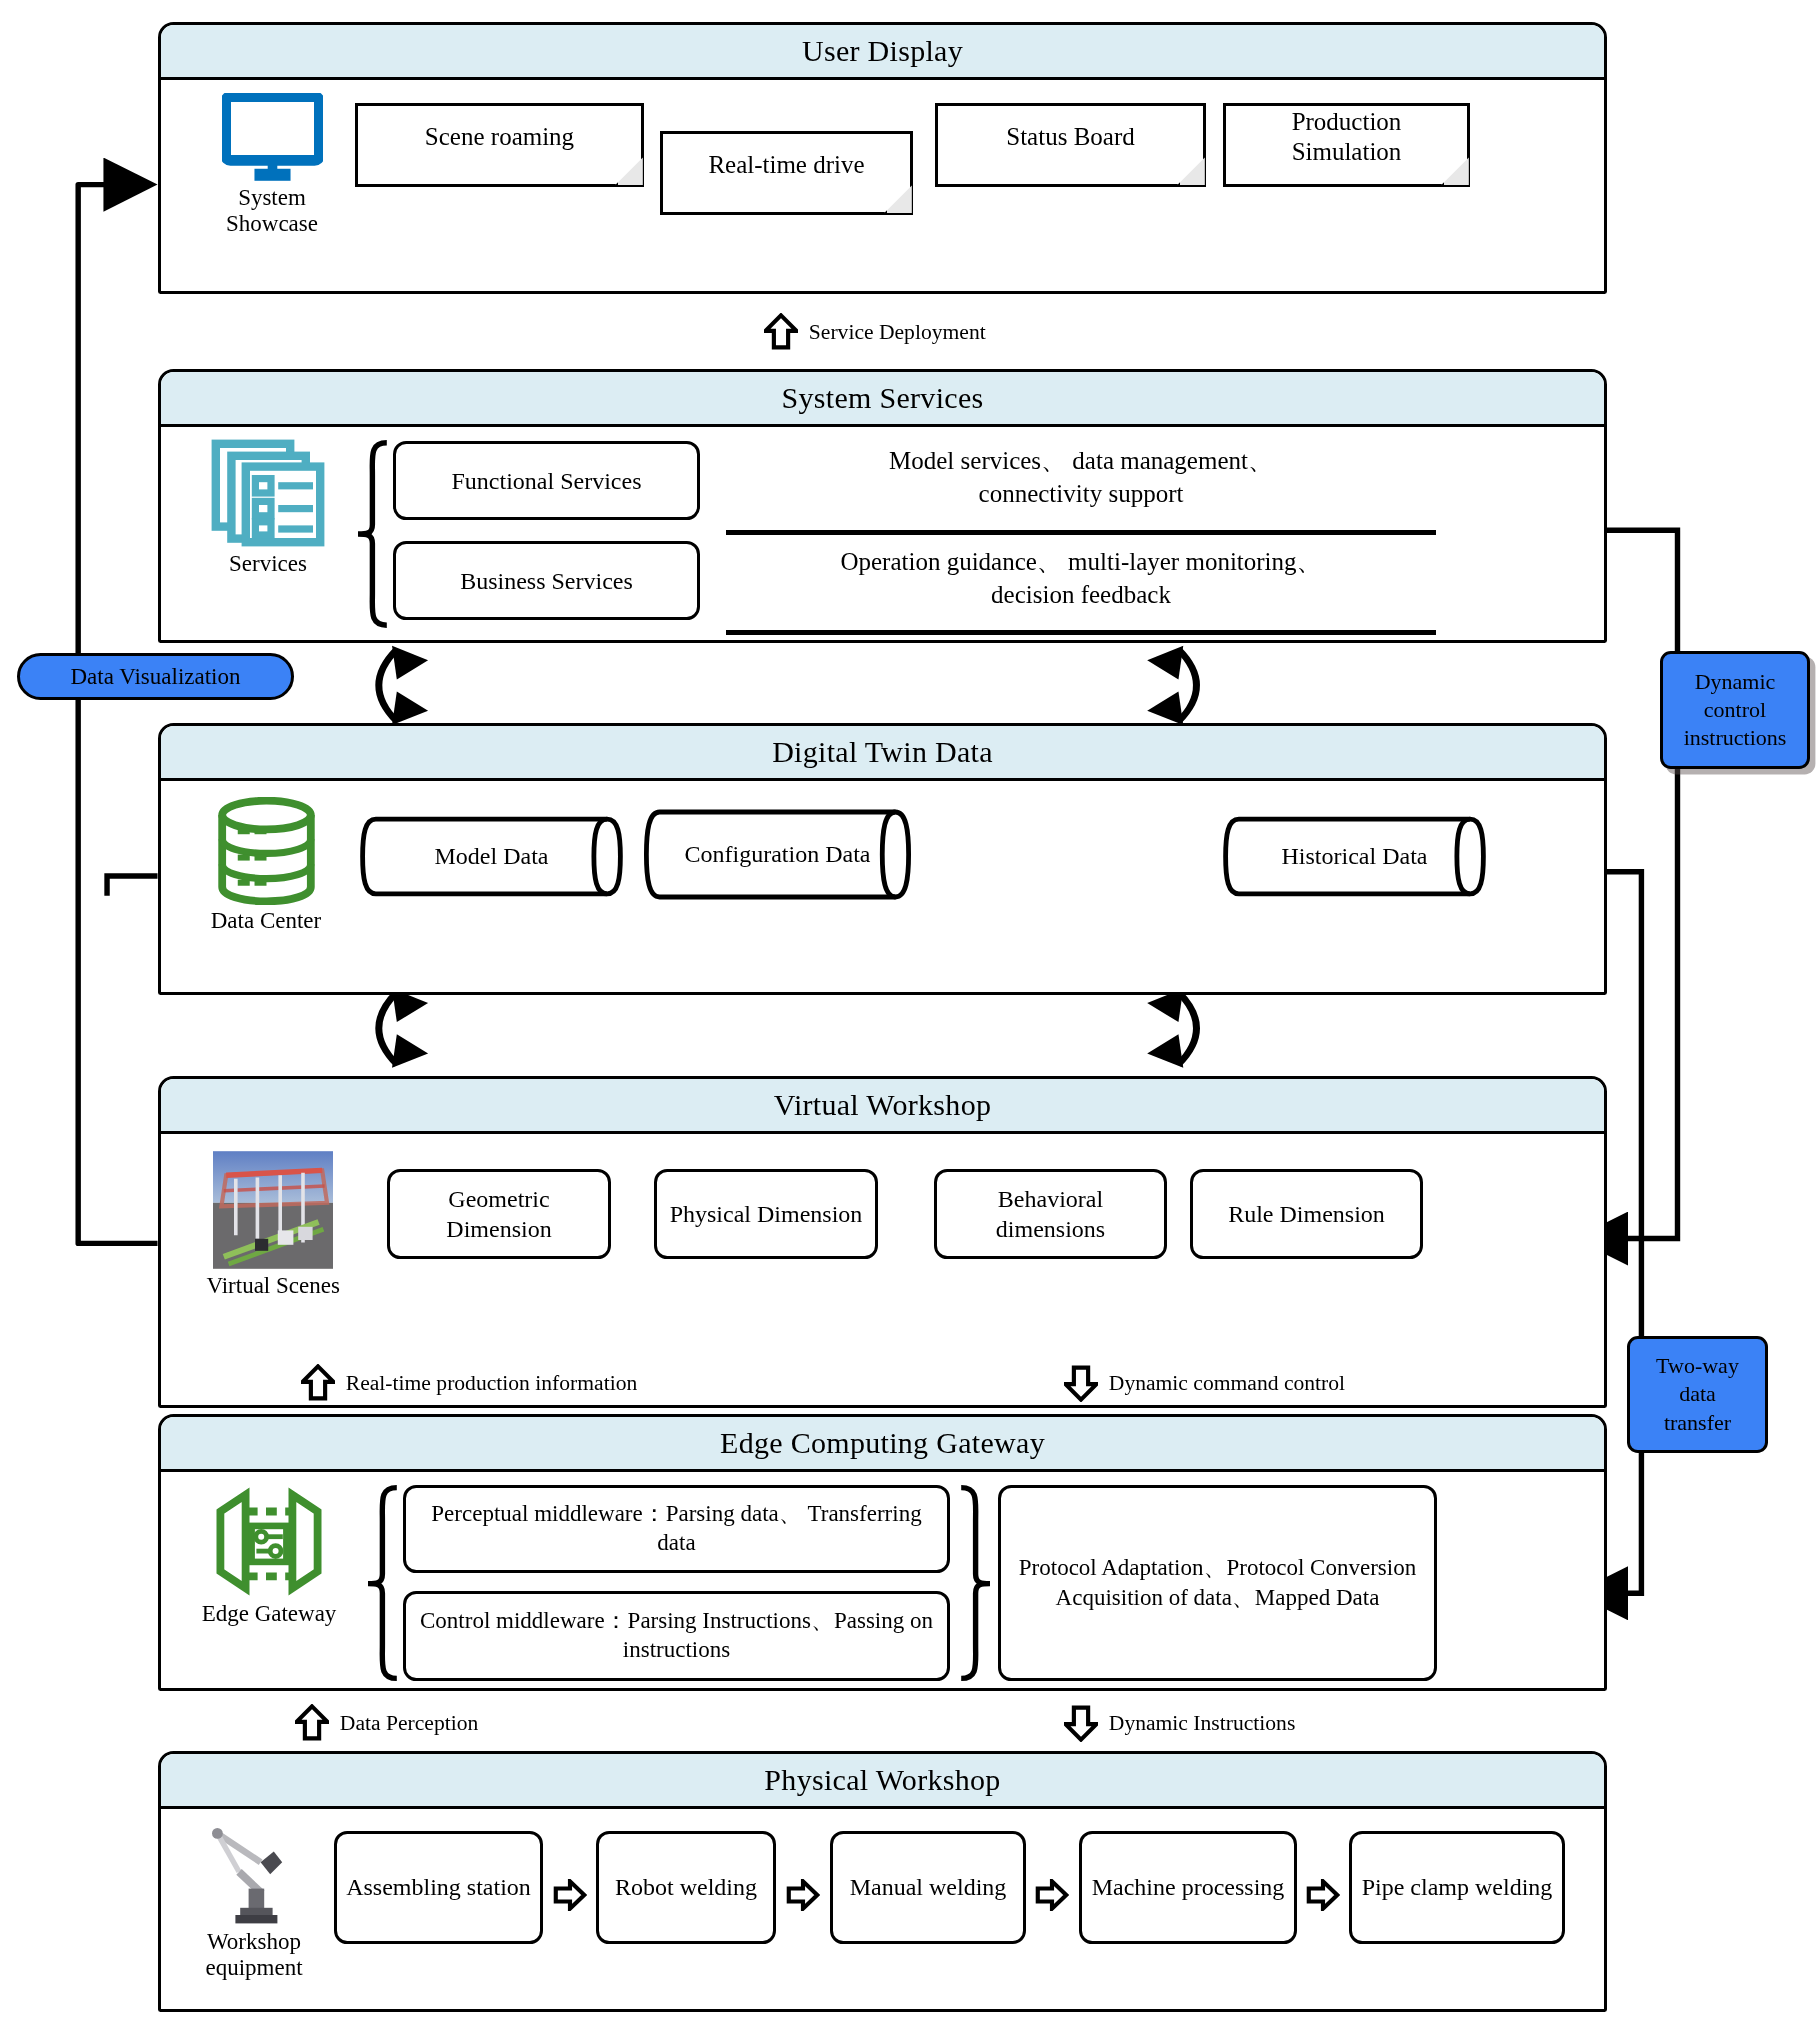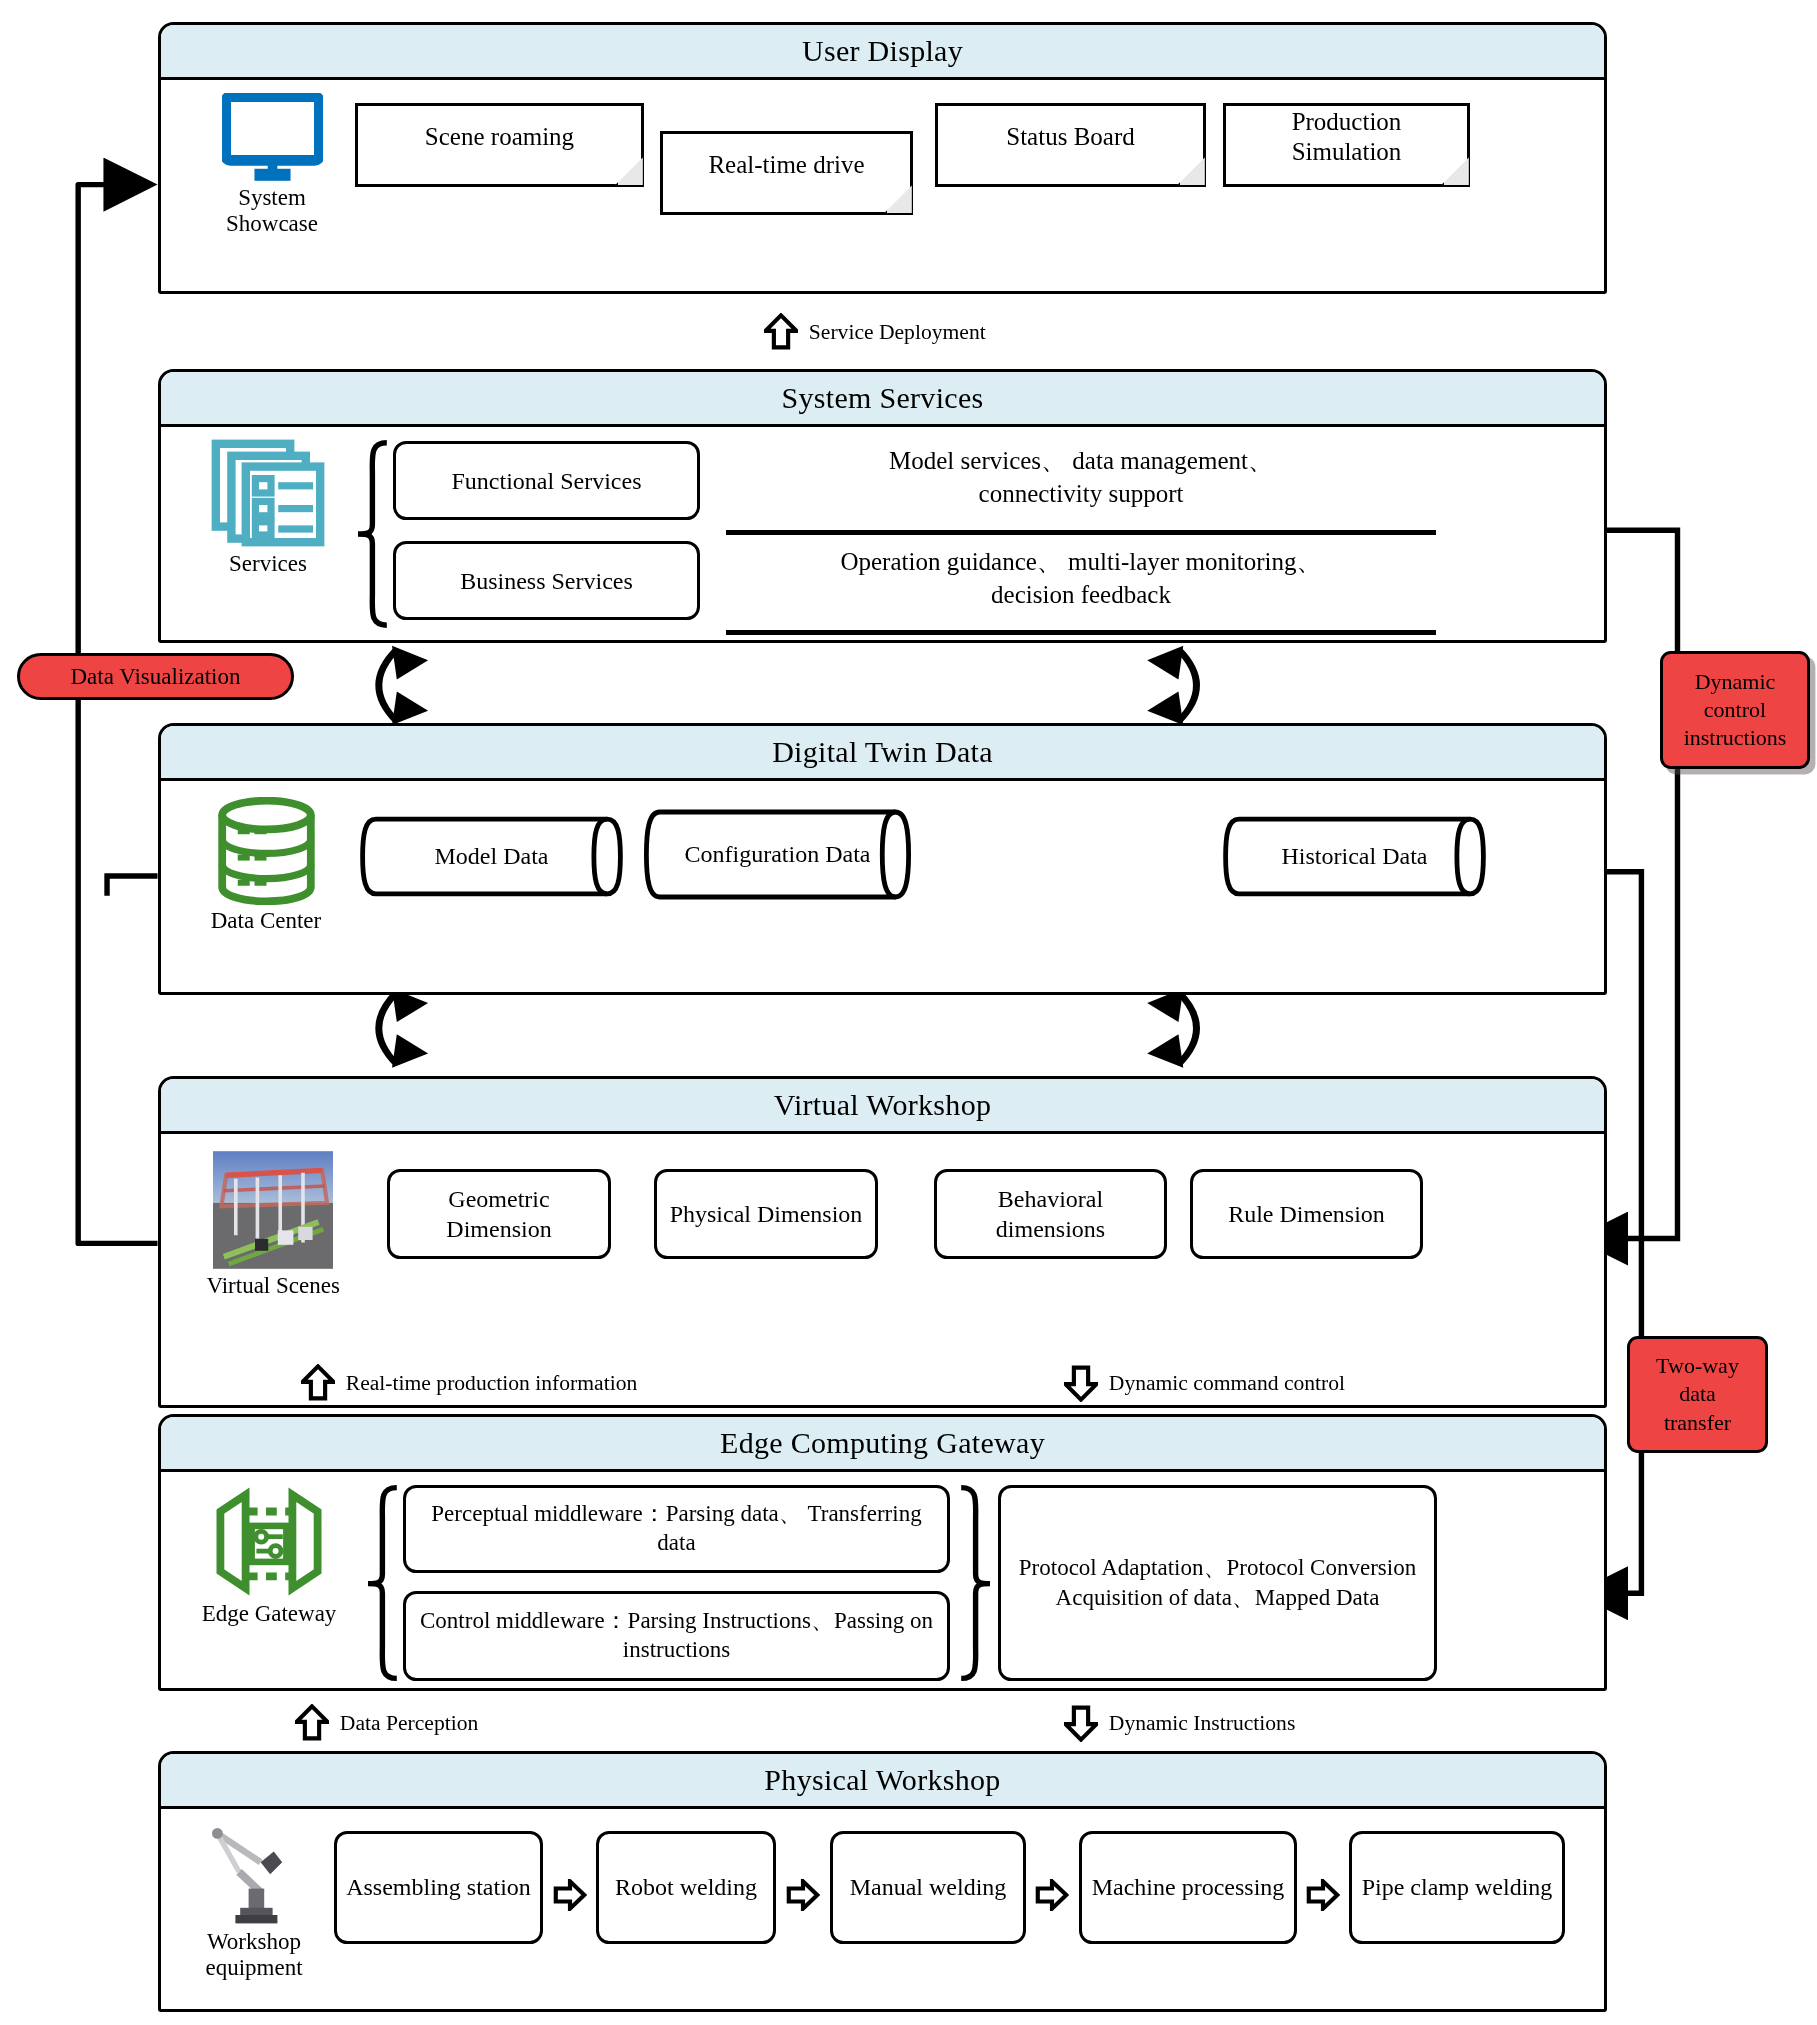--- a/index.html
+++ b/index.html
@@ -78,21 +78,21 @@
   .cyl .lbl {
     position:absolute; inset:0;
     display:flex; align-items:center; justify-content:center;
     text-align:center; font-size:24px; line-height:1.22;
     padding:0 24px;
   }
 
   
   .pink {
     position:absolute;
-    background:#ef4444;
+    background:#3b82f6;
     border:3px solid #000;
     border-radius:10.8px;
     display:flex; align-items:center; justify-content:center;
     text-align:center;
     font-size:22px; line-height:1.28;
     white-space:pre-line;
     z-index:8;
   }
   .pink.shadow { box-shadow:5.4px 5.4px 0 rgba(90,80,80,.45); }
 

